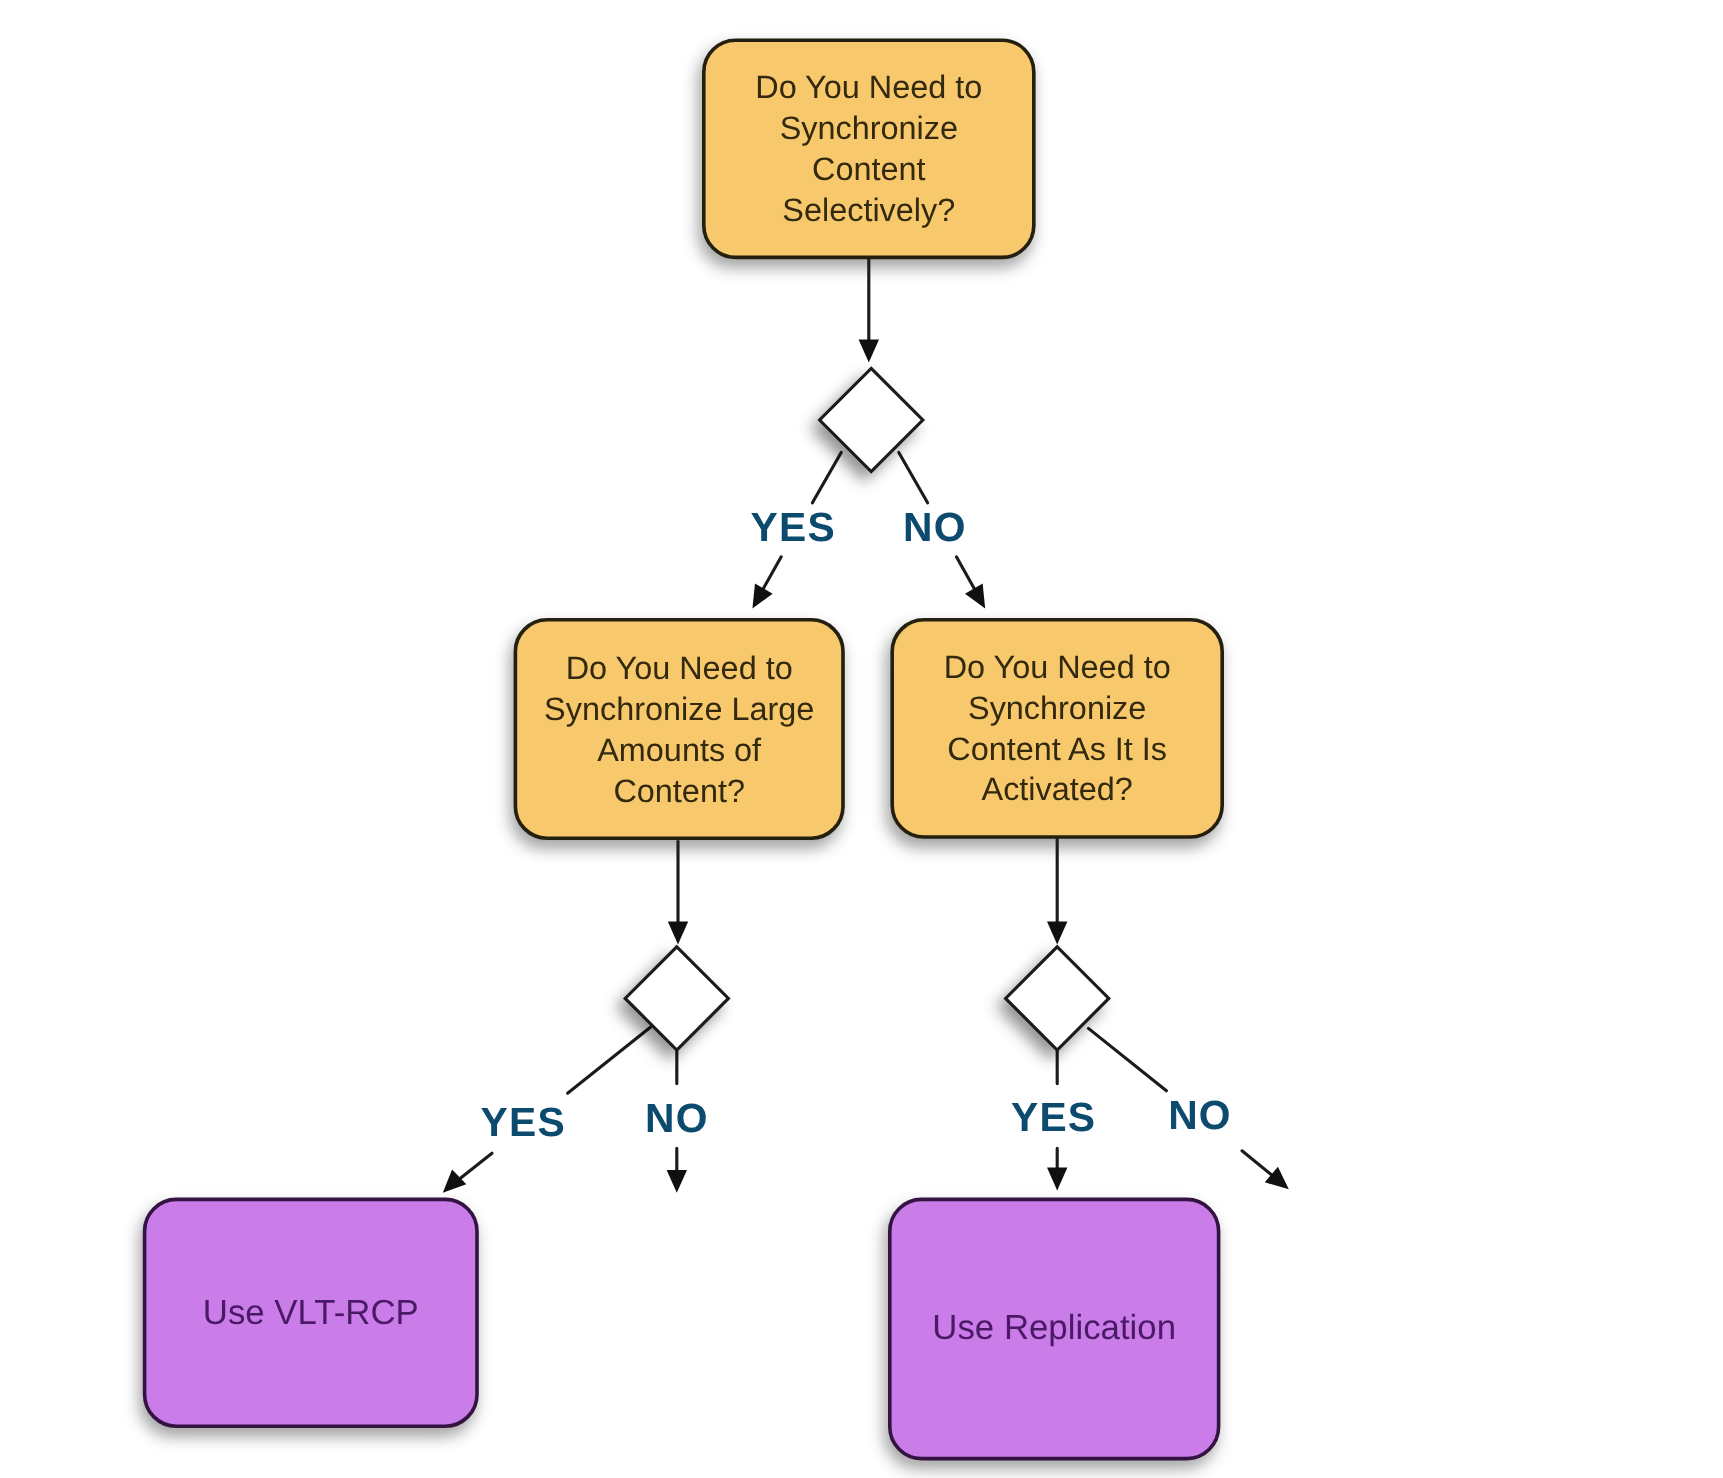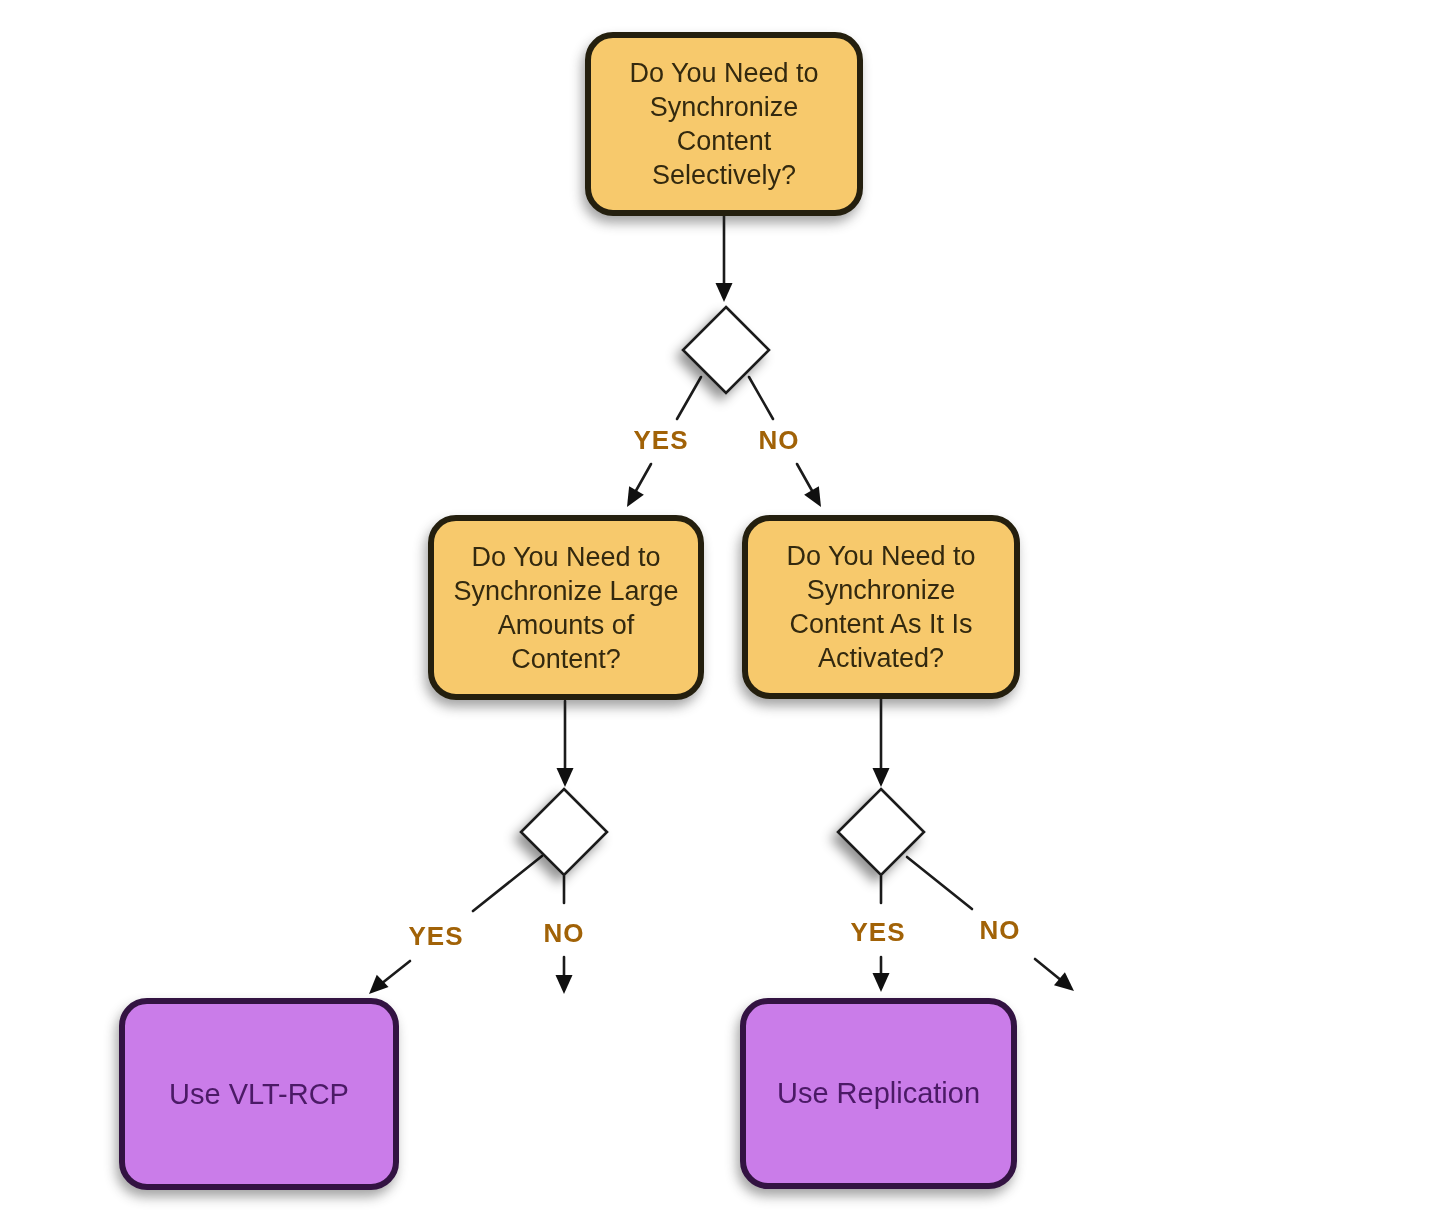--- a/index.html
+++ b/index.html
@@ -30,21 +30,21 @@
     filter: drop-shadow(-6px 7px 6px rgba(0,0,0,0.42));
   }
   .node {
     position: absolute;
     display: flex;
     align-items: center;
     justify-content: center;
     text-align: center;
     box-sizing: border-box;
     border-radius: 28px;
-    border: 6px solid #d946ef;
+    border: 3px solid #d946ef;
     box-shadow: -3px 7px 12px rgba(40,40,40,0.42);
   }
   .question {
     background: #F7C96C;
     border-color: #241f0e;
     color: #33290f;
   }
   .answer {
     background: #CA7CE9;
     border-color: #331342;
@@ -56,24 +56,24 @@
     line-height: 34px;
     font-weight: 400;
   }
   .answer .node-text {
     font-size: 29px;
     line-height: 37px;
   }
   .branch-label {
     position: absolute;
     transform: translate(-50%, -50%);
-    font-size: 26px;
+    font-size: 34px;
     font-weight: 700;
     letter-spacing: 1px;
-    color: #a16207;
+    color: #0c4a6e;
     white-space: nowrap;
   }
 </style>
 </head>
 <body>
 
 <div class="stage">
 
   <svg class="connectors" viewBox="0 0 1436 1232">
 
@@ -152,21 +152,21 @@
 Synchronize
 Content As It Is
 Activated?</div>
   </div>
 
   <div class="node answer" style="left:105px; top:998px; width:280px; height:192px;margin-left:14px;">
     <div class="node-text">Use VLT-RCP</div>
   </div>
 
 
-  <div class="node answer" style="left:740px; top:998px; width:277px; height:191px;">
+  <div class="node answer" style="left:740px; top:998px; width:277px; height:219px;">
     <div class="node-text">Use Replication</div>
   </div>
 
 
   <div class="branch-label" style="left:661px; top:440px;">YES</div>
   <div class="branch-label" style="left:779px; top:440px;">NO</div>
   <div class="branch-label" style="left:436px; top:936px;">YES</div>
   <div class="branch-label" style="left:564px; top:933px;">NO</div>
   <div class="branch-label" style="left:878px; top:932px;">YES</div>
   <div class="branch-label" style="left:1000px; top:930px;">NO</div>

